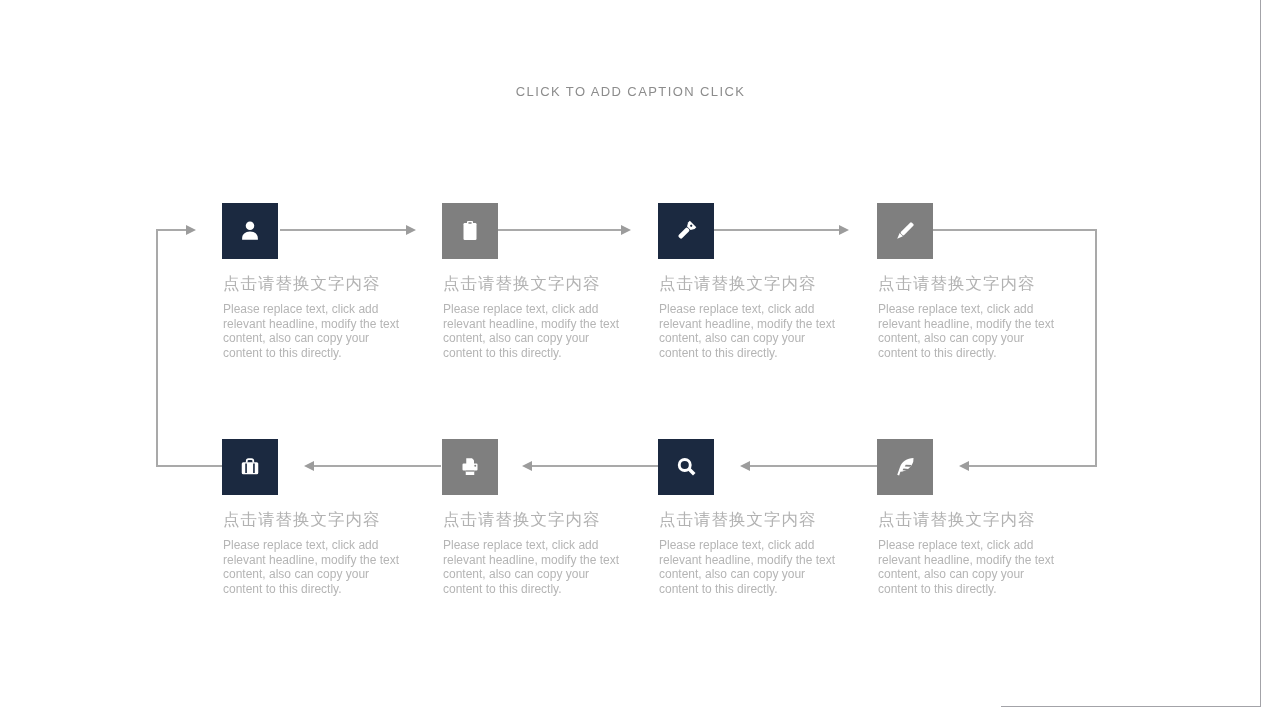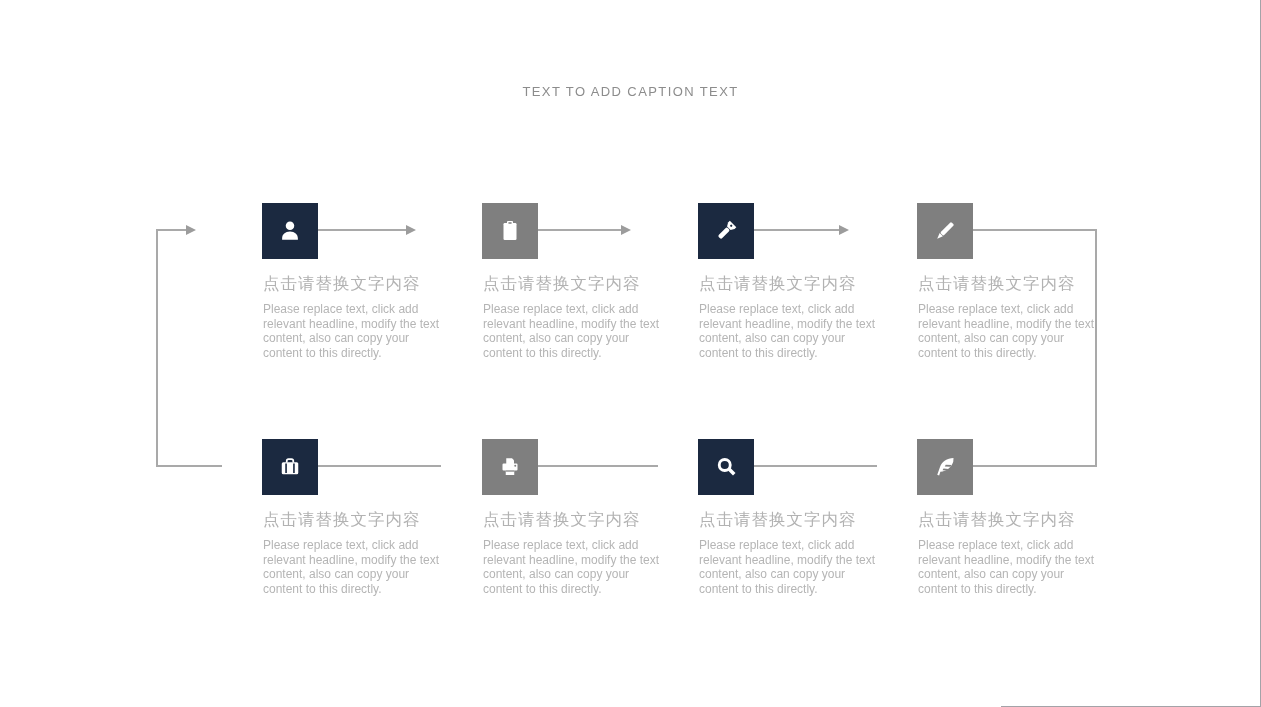--- a/index.html
+++ b/index.html
@@ -24,21 +24,21 @@
   }
 
   
   .h-line { position:absolute; height:2px; background:#a9a9a9; }
   .v-line { position:absolute; width:2px;  background:#a9a9a9; }
   .ah { position:absolute; width:0; height:0; border-top:5px solid transparent; border-bottom:5px solid transparent; }
   .ah.r { border-left:10px solid #9c9c9c; }
   .ah.l { border-right:10px solid #9c9c9c; }
 
   
-  .step { position:absolute; width:200px; height:160px;margin-left:40px; }
+  .step { position:absolute; width:200px; height:160px; }
   .iconbox {
     position:absolute; left:0; top:0; width:56px; height:56px;
     display:flex; align-items:center; justify-content:center; cursor:pointer;
   }
   .iconbox.navy { background:#1b2940; --box:#1b2940; }
   .iconbox.gray { background:#7f7f7f; --box:#7f7f7f; }
   .iconbox svg { width:30px; height:30px; }
   .step-heading {
     position:absolute; left:1px; top:70px; width:190px;
     font-size:16.5px; color:#b2b2b2; letter-spacing:1px; white-space:nowrap; cursor:text;
@@ -46,21 +46,21 @@
   .step-body {
     position:absolute; left:1px; top:99px; width:186px;
     font-size:12px; line-height:14.6px; color:#b5b5b5; cursor:text;
   }
 </style>
 </head>
 <body>
 
 <div class="slide">
 
-  <div class="caption">TEXT TO ADD CAPTION TEXT</div>
+  <div class="caption">CLICK TO ADD CAPTION CLICK</div>
 
   <div class="h-line" style="left:156px; top:229px; width:30px;"></div>
   <div class="ah r" style="left:186px; top:225px;"></div>
   <div class="h-line" style="left:280px; top:229px; width:126px;"></div>
   <div class="ah r" style="left:406px; top:225px;"></div>
   <div class="h-line" style="left:497px; top:229px; width:124px;"></div>
   <div class="ah r" style="left:621px; top:225px;"></div>
   <div class="h-line" style="left:714px; top:229px; width:125px;"></div>
   <div class="ah r" style="left:839px; top:225px;"></div>
   <div class="h-line" style="left:932px; top:229px; width:165px;"></div>

